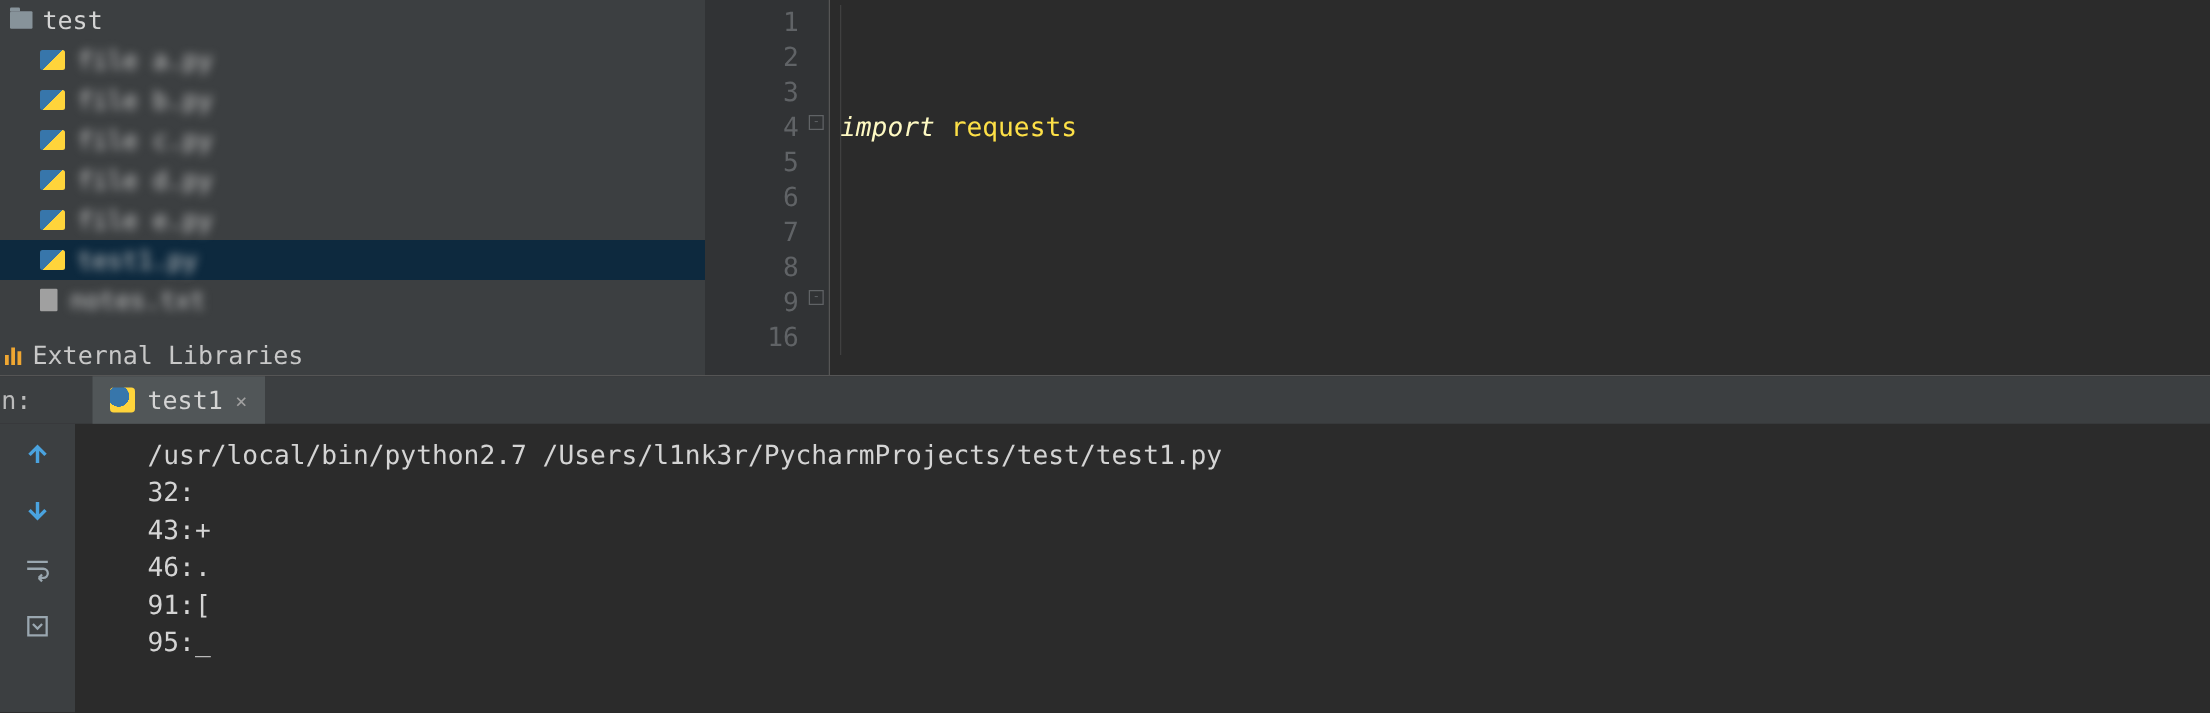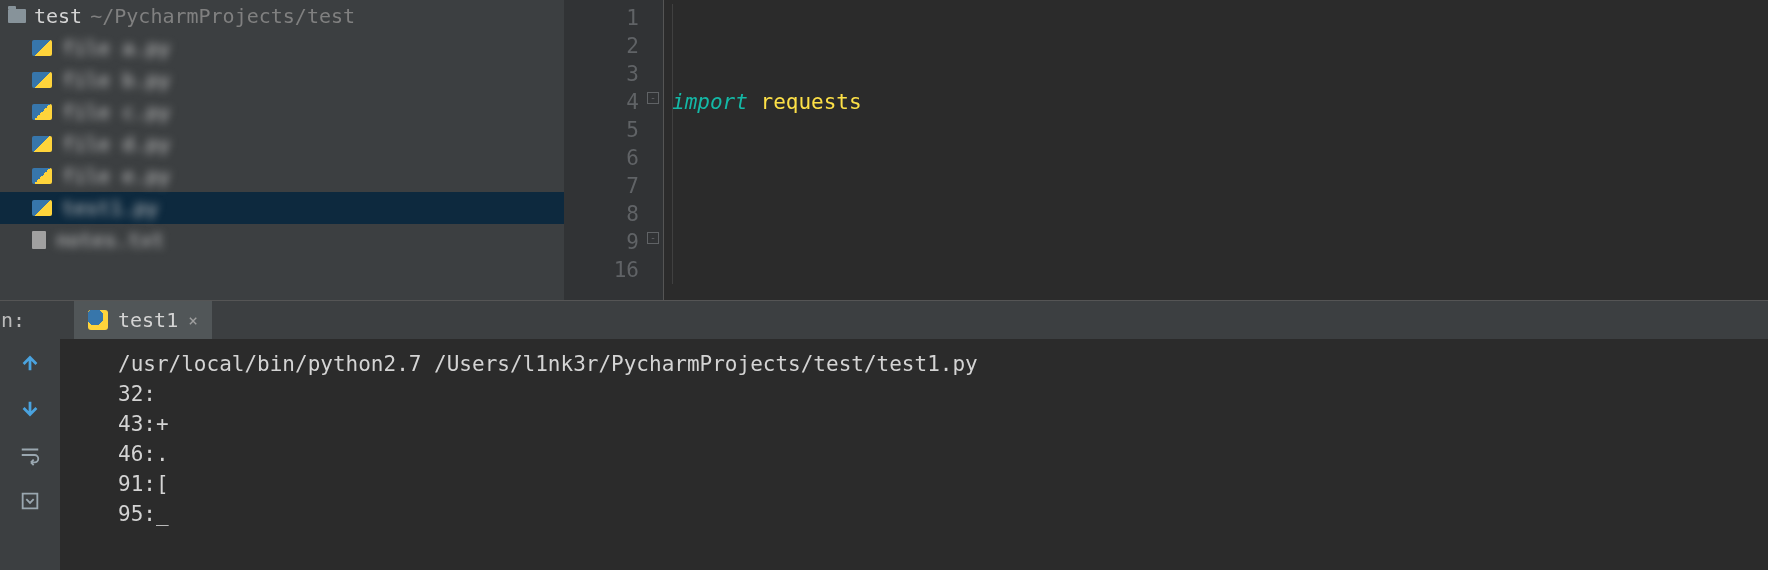--- a/index.html
+++ b/index.html
@@ -151,21 +151,21 @@
   position: relative;
 }
 .code-line { height: 28px; }
 .indent-guide {
   position: absolute;
   width: 1px;
   background: #404040;
   top: 4px;
   height: 280px;
 }
-.kw { color: #14b8a6; font-style: italic; }
+.kw { color: #fef9c3; font-style: italic; }
 .ident { color: #fde047; }
 
 .run-panel {
   height: 270px;
   background: #2b2b2b;
   display: flex;
   flex-direction: column;
   border-top: 1px solid #555;
 }
 .run-tab-bar {
@@ -234,21 +234,20 @@
 </style>
 </head>
 <body>
 
 <div class="top-area">
 
   <div class="project-panel">
     <div class="project-header">
       <span class="folder-icon"></span>
       <span class="project-name">test</span>
-      <span class="project-path">~/PycharmProjects/test</span>
     </div>
     <div class="file-list">
       <div class="file-item">
         <span class="file-icon py"></span>
         <span class="blur-text">file a.py</span>
       </div>
       <div class="file-item">
         <span class="file-icon py"></span>
         <span class="blur-text">file b.py</span>
       </div>
@@ -265,20 +264,28 @@
         <span class="blur-text">file e.py</span>
       </div>
       <div class="file-item selected">
         <span class="file-icon py"></span>
         <span class="blur-text">test1.py</span>
       </div>
       <div class="file-item">
         <span class="file-icon txt"></span>
         <span class="blur-text">notes.txt</span>
       </div>
+    </div>
+    <div class="ext-libs-row">
+      <span class="bar-icon">
+          <span></span>
+          <span></span>
+          <span></span>
+        </span>
+      <span class="ext-libs-label">External Libraries</span>
     </div>
   </div>
 
   <div class="editor-panel">
     <div class="gutter">
       <div class="ln">1</div>
       <div class="ln">2</div>
       <div class="ln">3</div>
       <div class="ln">4</div>
       <div class="ln">5</div>

